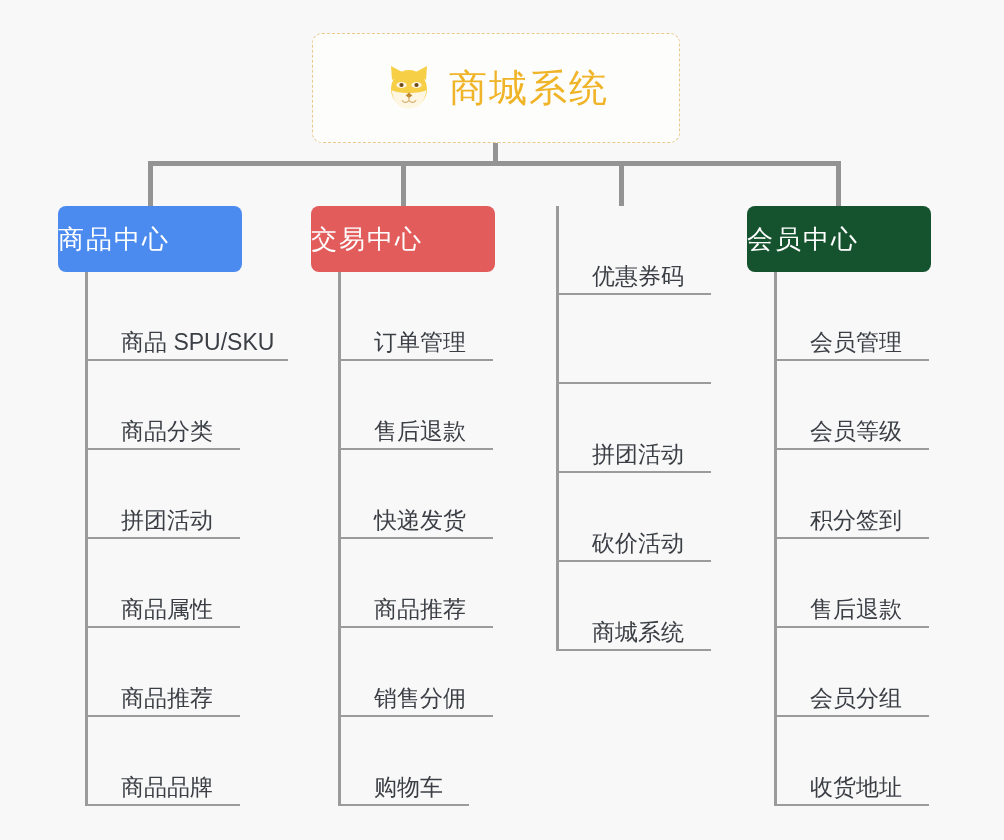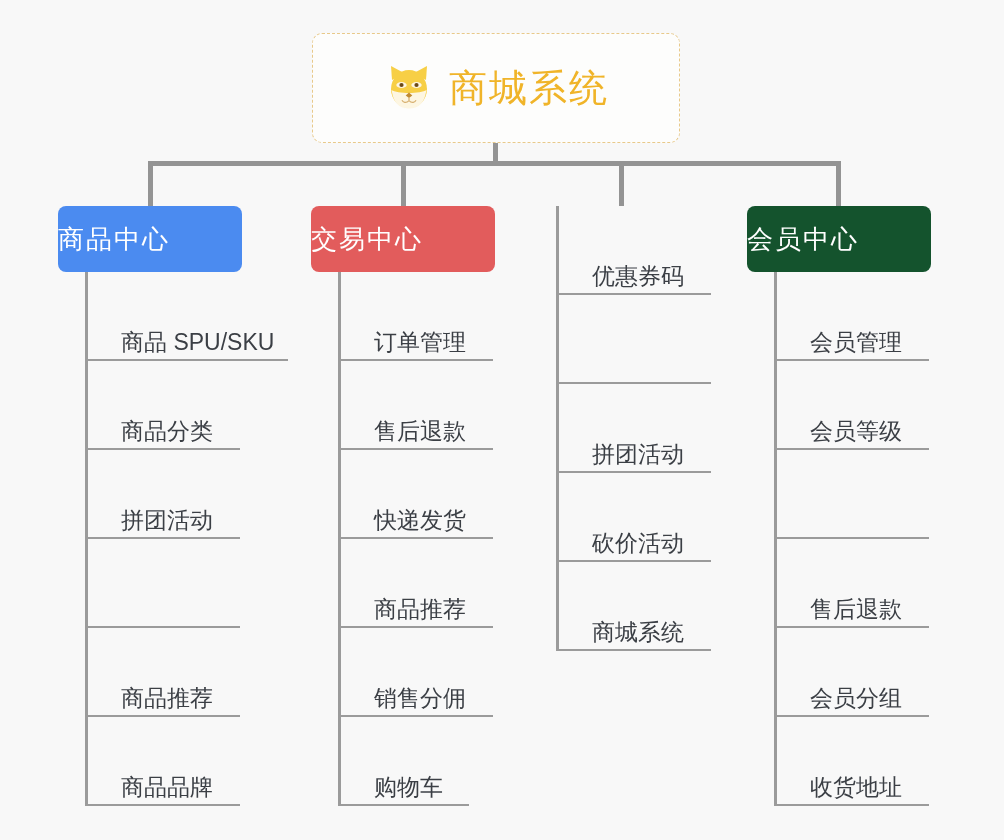--- a/index.html
+++ b/index.html
@@ -176,20 +176,21 @@
       <div class="leaf">
         <span class="leaf-line" style="width:152px"></span>
         <span class="leaf-label">商品分类</span>
       </div>
       <div class="leaf">
         <span class="leaf-line" style="width:152px"></span>
         <span class="leaf-label">拼团活动</span>
       </div>
       <div class="leaf">
         <span class="leaf-line" style="width:152px"></span>
+        <span class="leaf-label">商品属性</span>
       </div>
       <div class="leaf">
         <span class="leaf-line" style="width:152px"></span>
         <span class="leaf-label">商品推荐</span>
       </div>
       <div class="leaf">
         <span class="leaf-line" style="width:152px"></span>
         <span class="leaf-label">商品品牌</span>
       </div>
     </div>
@@ -259,20 +260,21 @@
       <div class="leaf">
         <span class="leaf-line" style="width:152px"></span>
         <span class="leaf-label">会员管理</span>
       </div>
       <div class="leaf">
         <span class="leaf-line" style="width:152px"></span>
         <span class="leaf-label">会员等级</span>
       </div>
       <div class="leaf">
         <span class="leaf-line" style="width:152px"></span>
+        <span class="leaf-label">积分签到</span>
       </div>
       <div class="leaf">
         <span class="leaf-line" style="width:152px"></span>
         <span class="leaf-label">售后退款</span>
       </div>
       <div class="leaf">
         <span class="leaf-line" style="width:152px"></span>
         <span class="leaf-label">会员分组</span>
       </div>
       <div class="leaf">

